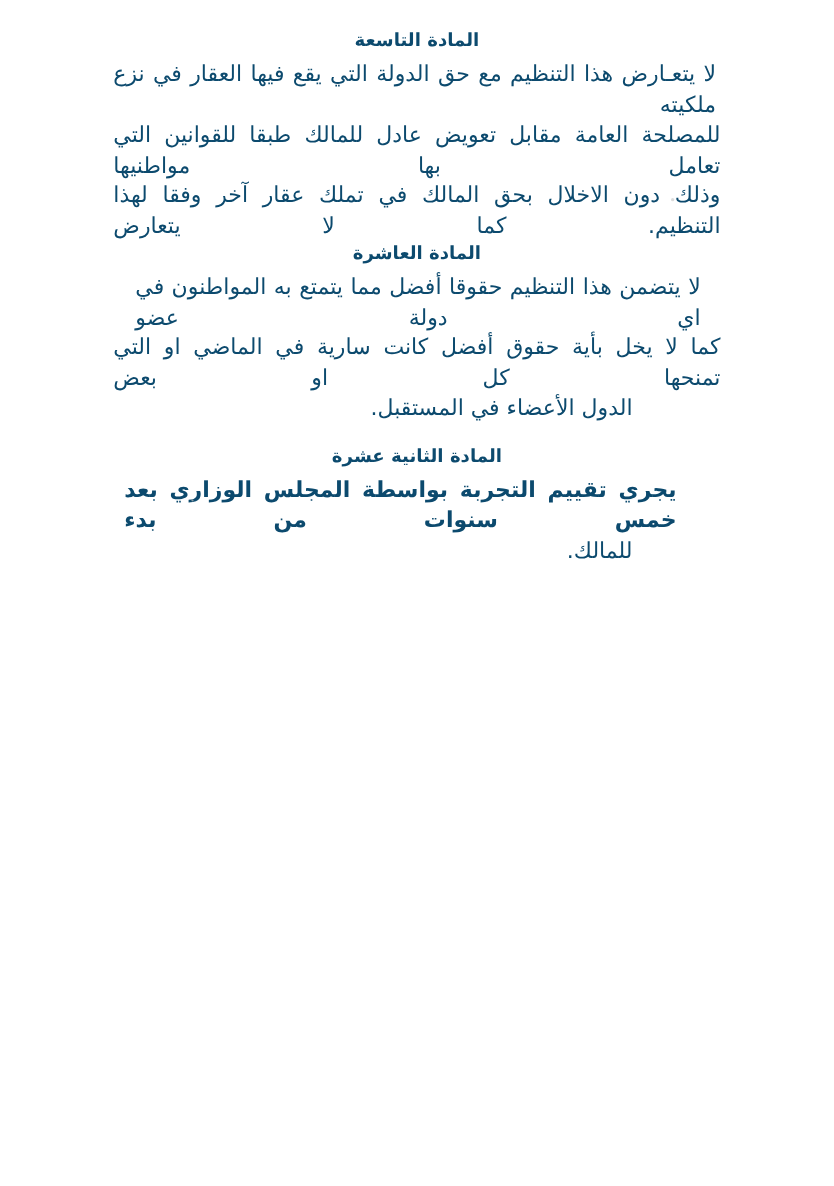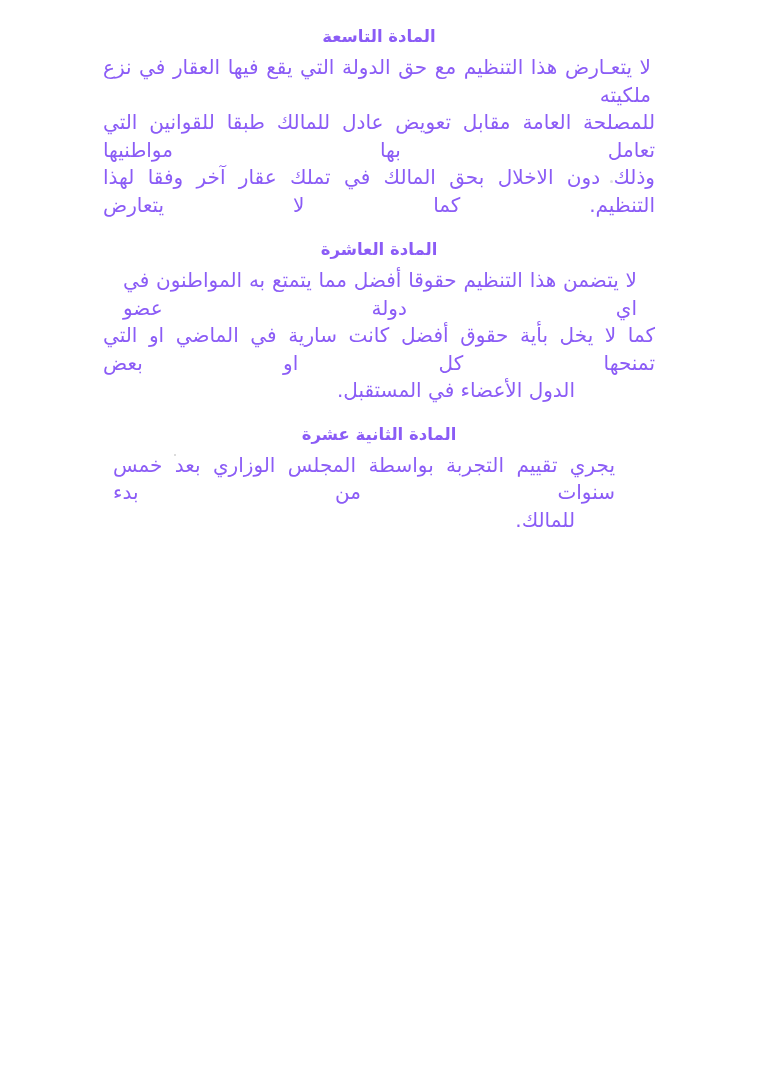--- a/index.html
+++ b/index.html
@@ -7,57 +7,57 @@
     padding: 0;
     background: #ffffff;
   }
   .page {
     position: relative;
     width: 758px;
     height: 1078px;
     background: #ffffff;
     overflow: hidden;
     font-family: "DejaVu Sans", sans-serif;
-    color: #8b5cf6;
+    color: #0c4a6e;
     direction: rtl;
   }
   .content {
     position: absolute;
     top: 26px;
     left: 103px;
     width: 552px;
     direction: rtl;
   }
   .article { margin: 0; }
   .article-heading {
     margin: 0 0 6px 0;
     font-size: 16.5px;
     font-weight: 700;
     line-height: 22px;
     text-align: center;
     letter-spacing: 0.2px;
   }
-  .art-10 { margin-top: 20px; }
+  .art-10 { }
   .art-11 { margin-top: 11px; }
   .art-12 { margin-top: 19px; }
   .para { margin: 0; }
   .line {
     font-size: 20px;
     line-height: 27.5px;
     white-space: normal;
   }
   
   .jline {
     text-align: justify;
     text-align-last: justify;
   }
   
   .ind-r-sm  { padding-right: 4px; }
   .ind-r-18  { padding-right: 18px; padding-left: 20px; }
-  .ind-r-40  { padding-right: 40px; padding-left: 10px; }
+  .ind-r-40  { padding-right: 40px; padding-left: 10px; font-weight: bold; }
   
   .short-right {
     text-align: left;
     text-align-last: right;
     padding-right: 80px;
   }
   
   .center-line {
     text-align: center;
     text-align-last: center;

